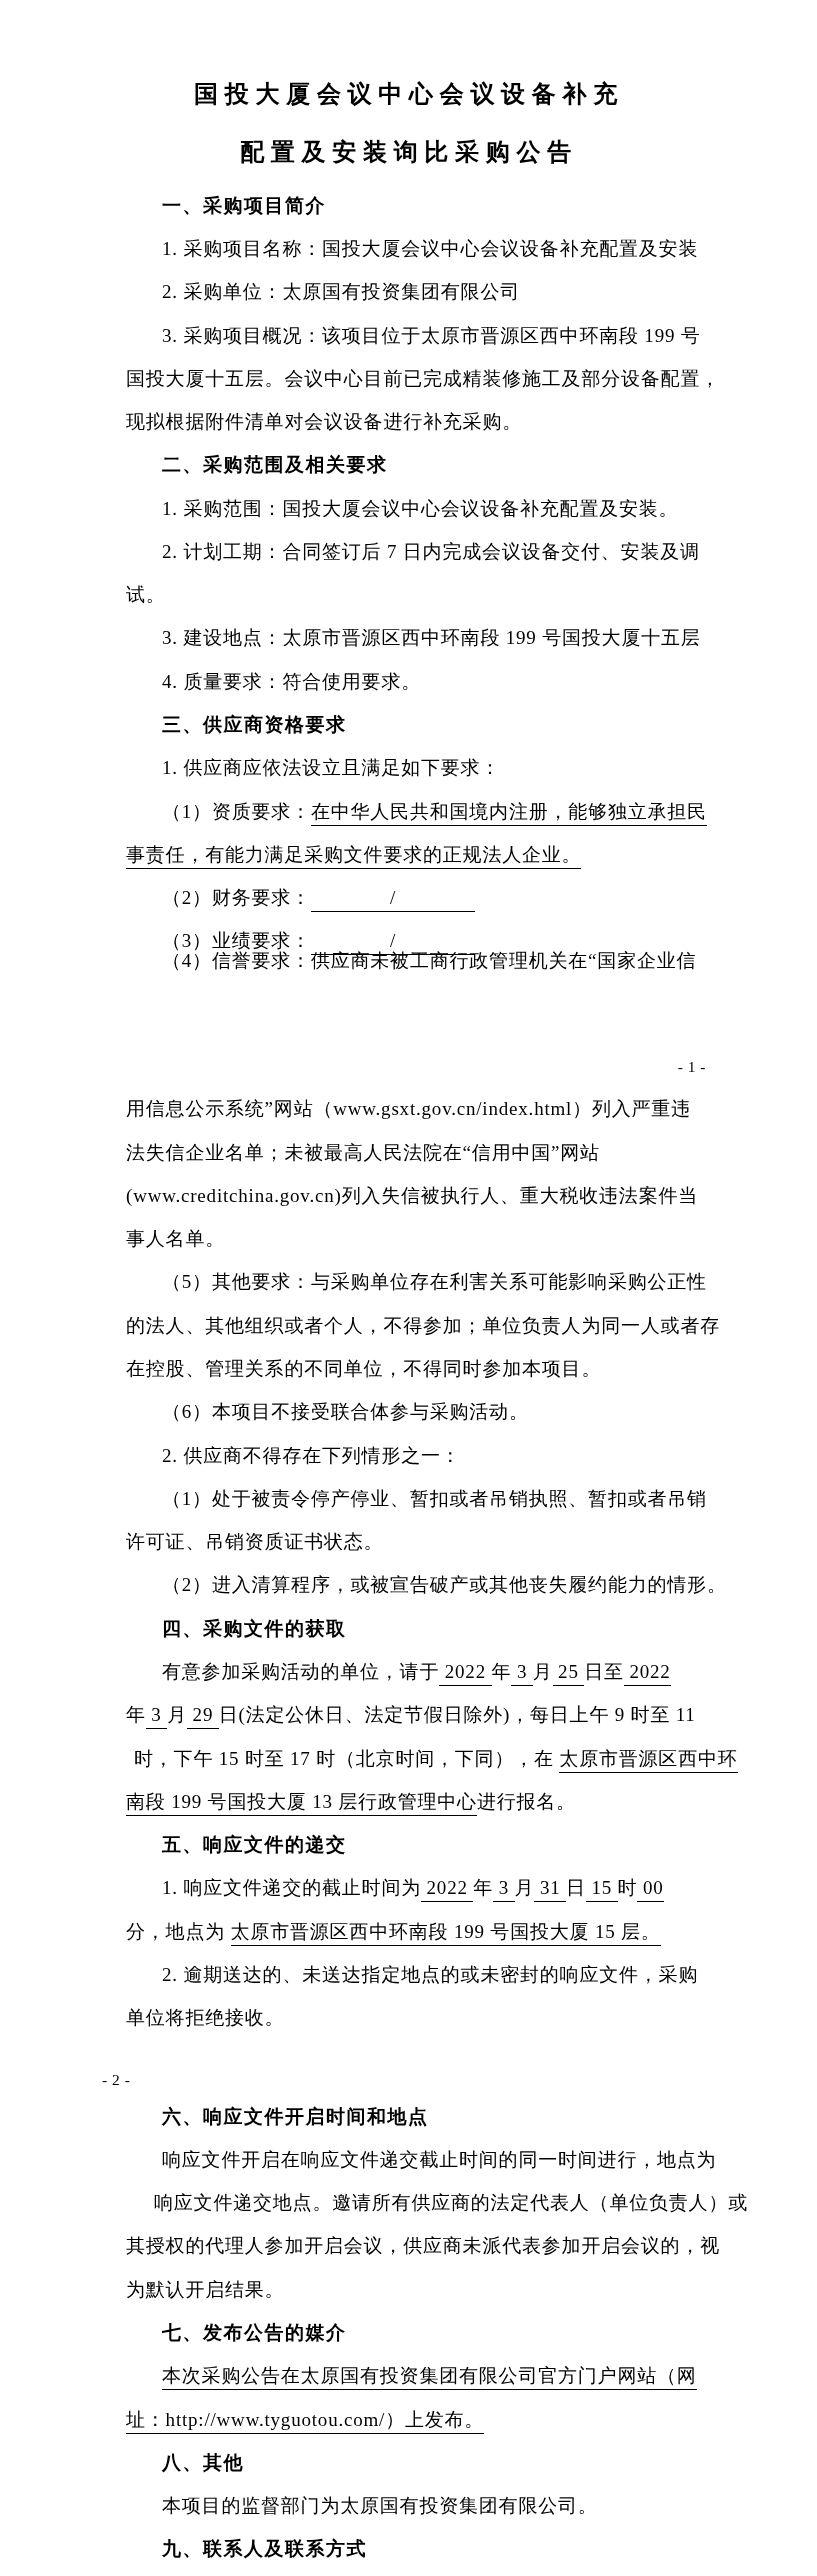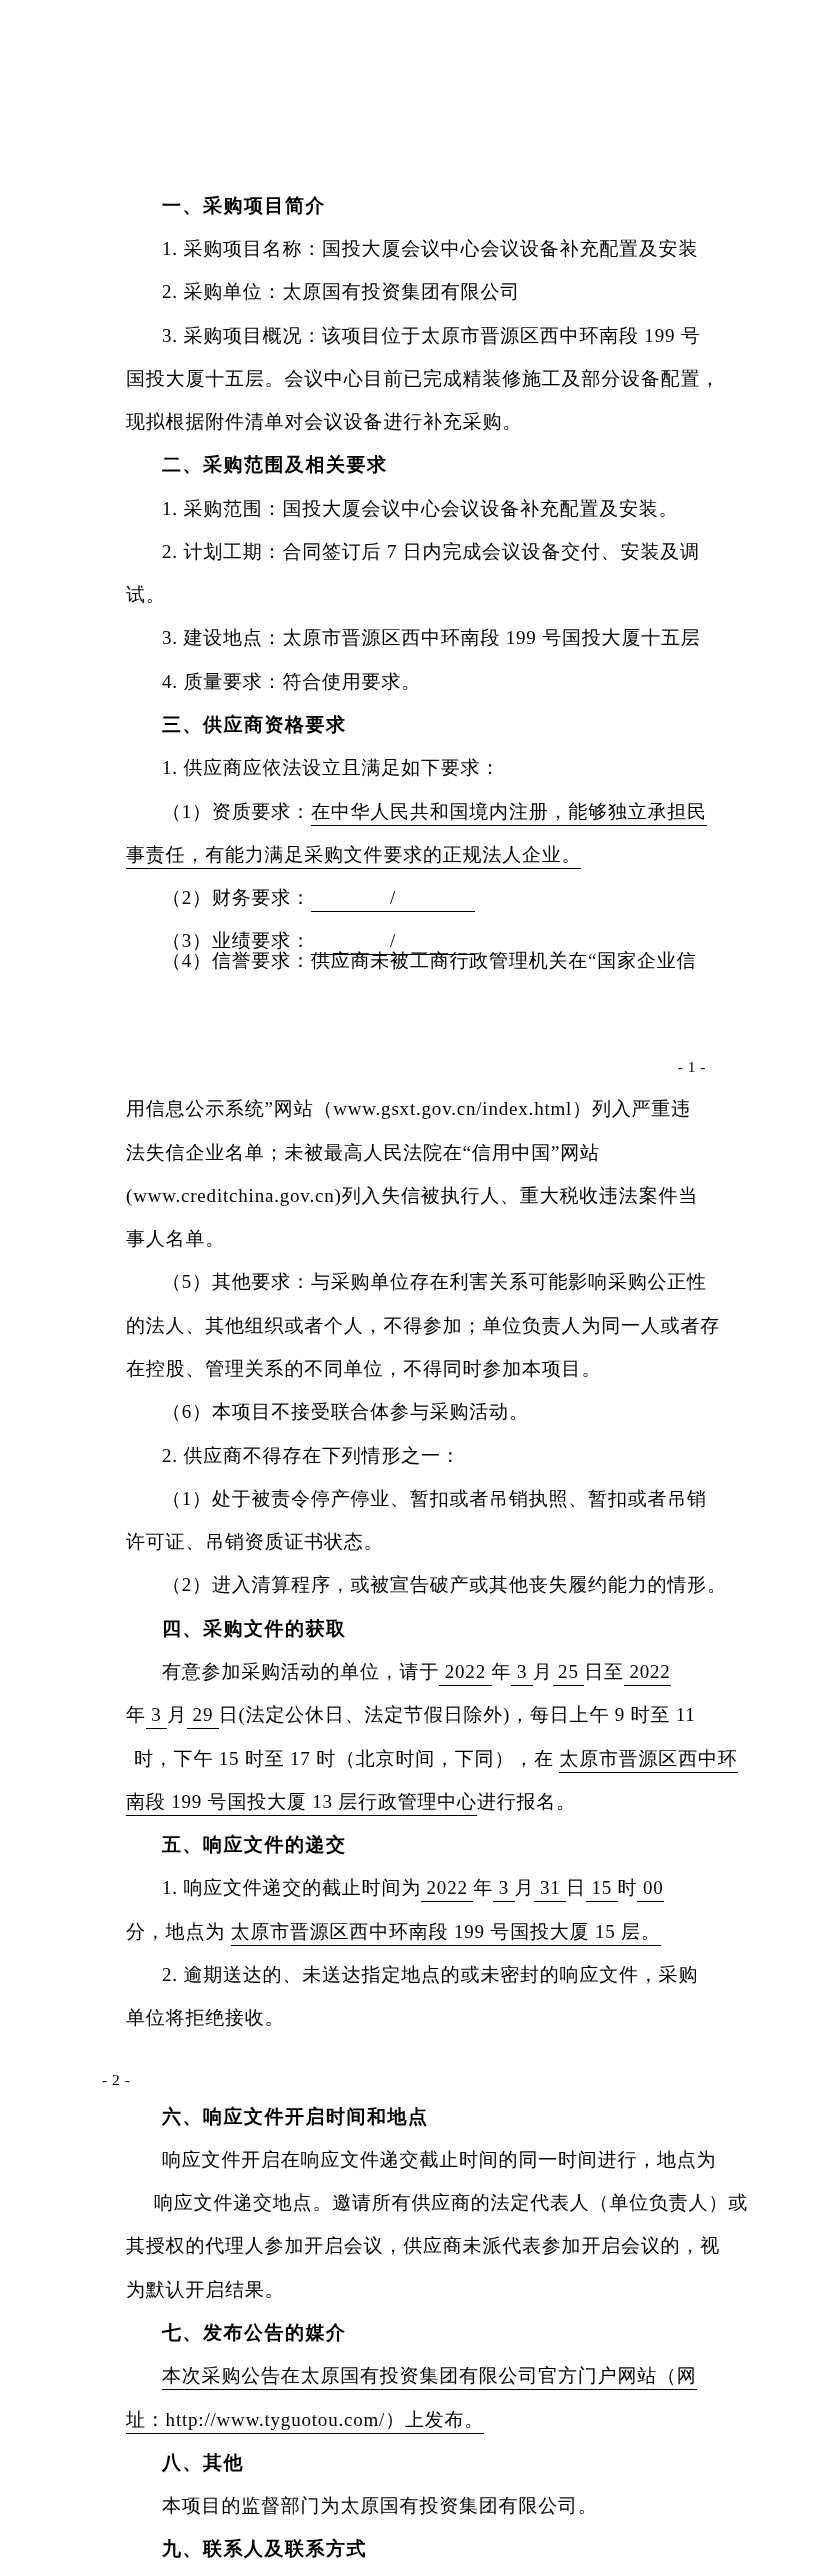--- a/index.html
+++ b/index.html
@@ -48,20 +48,22 @@
     position:absolute;
     font-size:15.5px;
     letter-spacing:0.5px;
     font-family:"Liberation Serif","DejaVu Serif",serif;
   }
 </style>
 </head>
 <body>
 
 <div class="page">
+  <h1 class="title t1">国投大厦会议中心会议设备补充</h1>
+  <h1 class="title t2">配置及安装询比采购公告</h1>
   <div id="lines">
       <div class="line ind b" style="top: 194px;"><span>一、采购项目简介</span></div>
       <div class="line ind" style="top: 237px;"><span>1. 采购项目名称：国投大厦会议中心会议设备补充配置及安装</span></div>
       <div class="line ind" style="top: 280px;"><span>2. 采购单位：太原国有投资集团有限公司</span></div>
       <div class="line ind" style="top: 324px;"><span>3. 采购项目概况：该项目位于太原市晋源区西中环南段 199 号</span></div>
       <div class="line flush" style="top: 367px; font-family: Liberation Serif, serif;"><span>国投大厦十五层。会议中心目前已完成精装修施工及部分设备配置，</span></div>
       <div class="line flush" style="top: 410px;"><span>现拟根据附件清单对会议设备进行补充采购。</span></div>
       <div class="line ind b" style="top: 453px;"><span>二、采购范围及相关要求</span></div>
       <div class="line ind" style="top: 497px;"><span>1. 采购范围：国投大厦会议中心会议设备补充配置及安装。</span></div>
       <div class="line ind" style="top: 540px;"><span>2. 计划工期：合同签订后 7 日内完成会议设备交付、安装及调</span></div>

